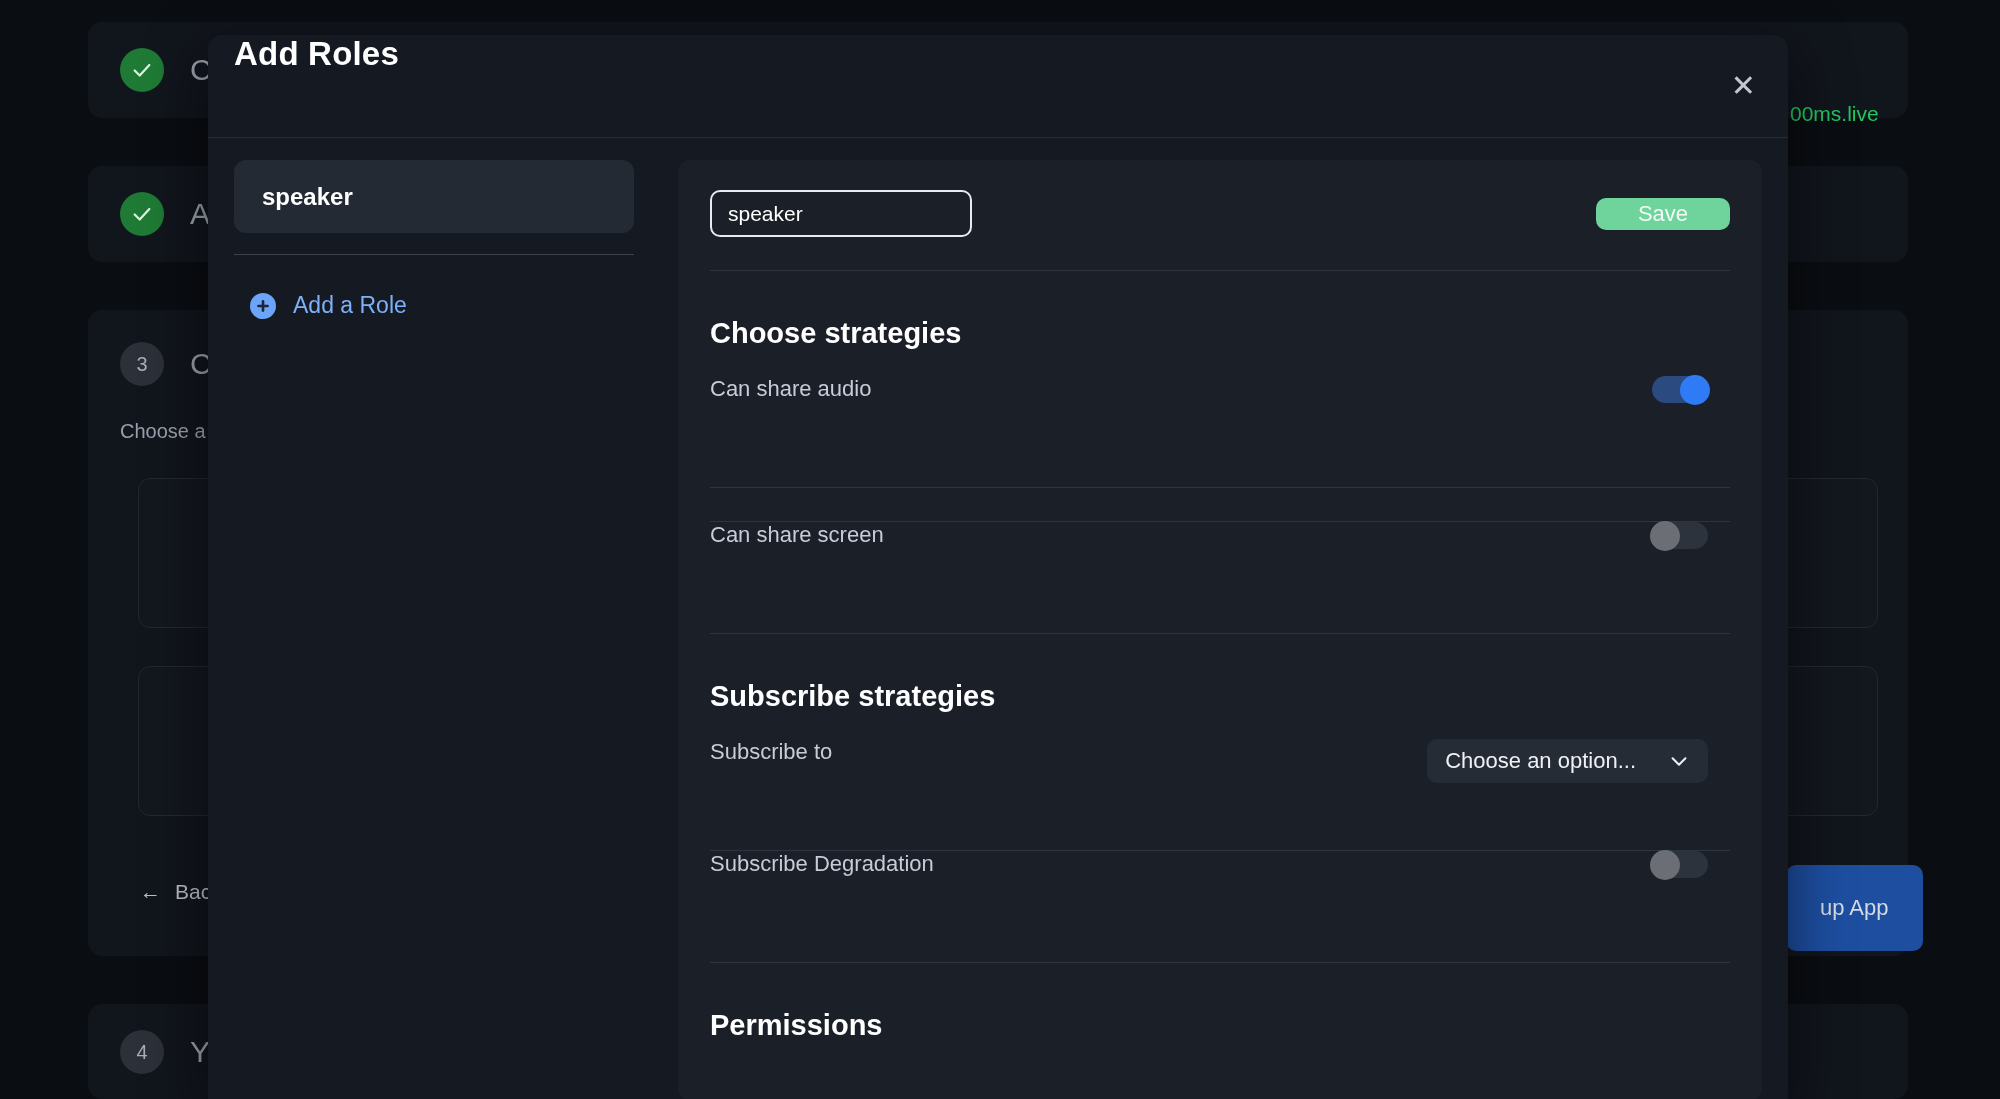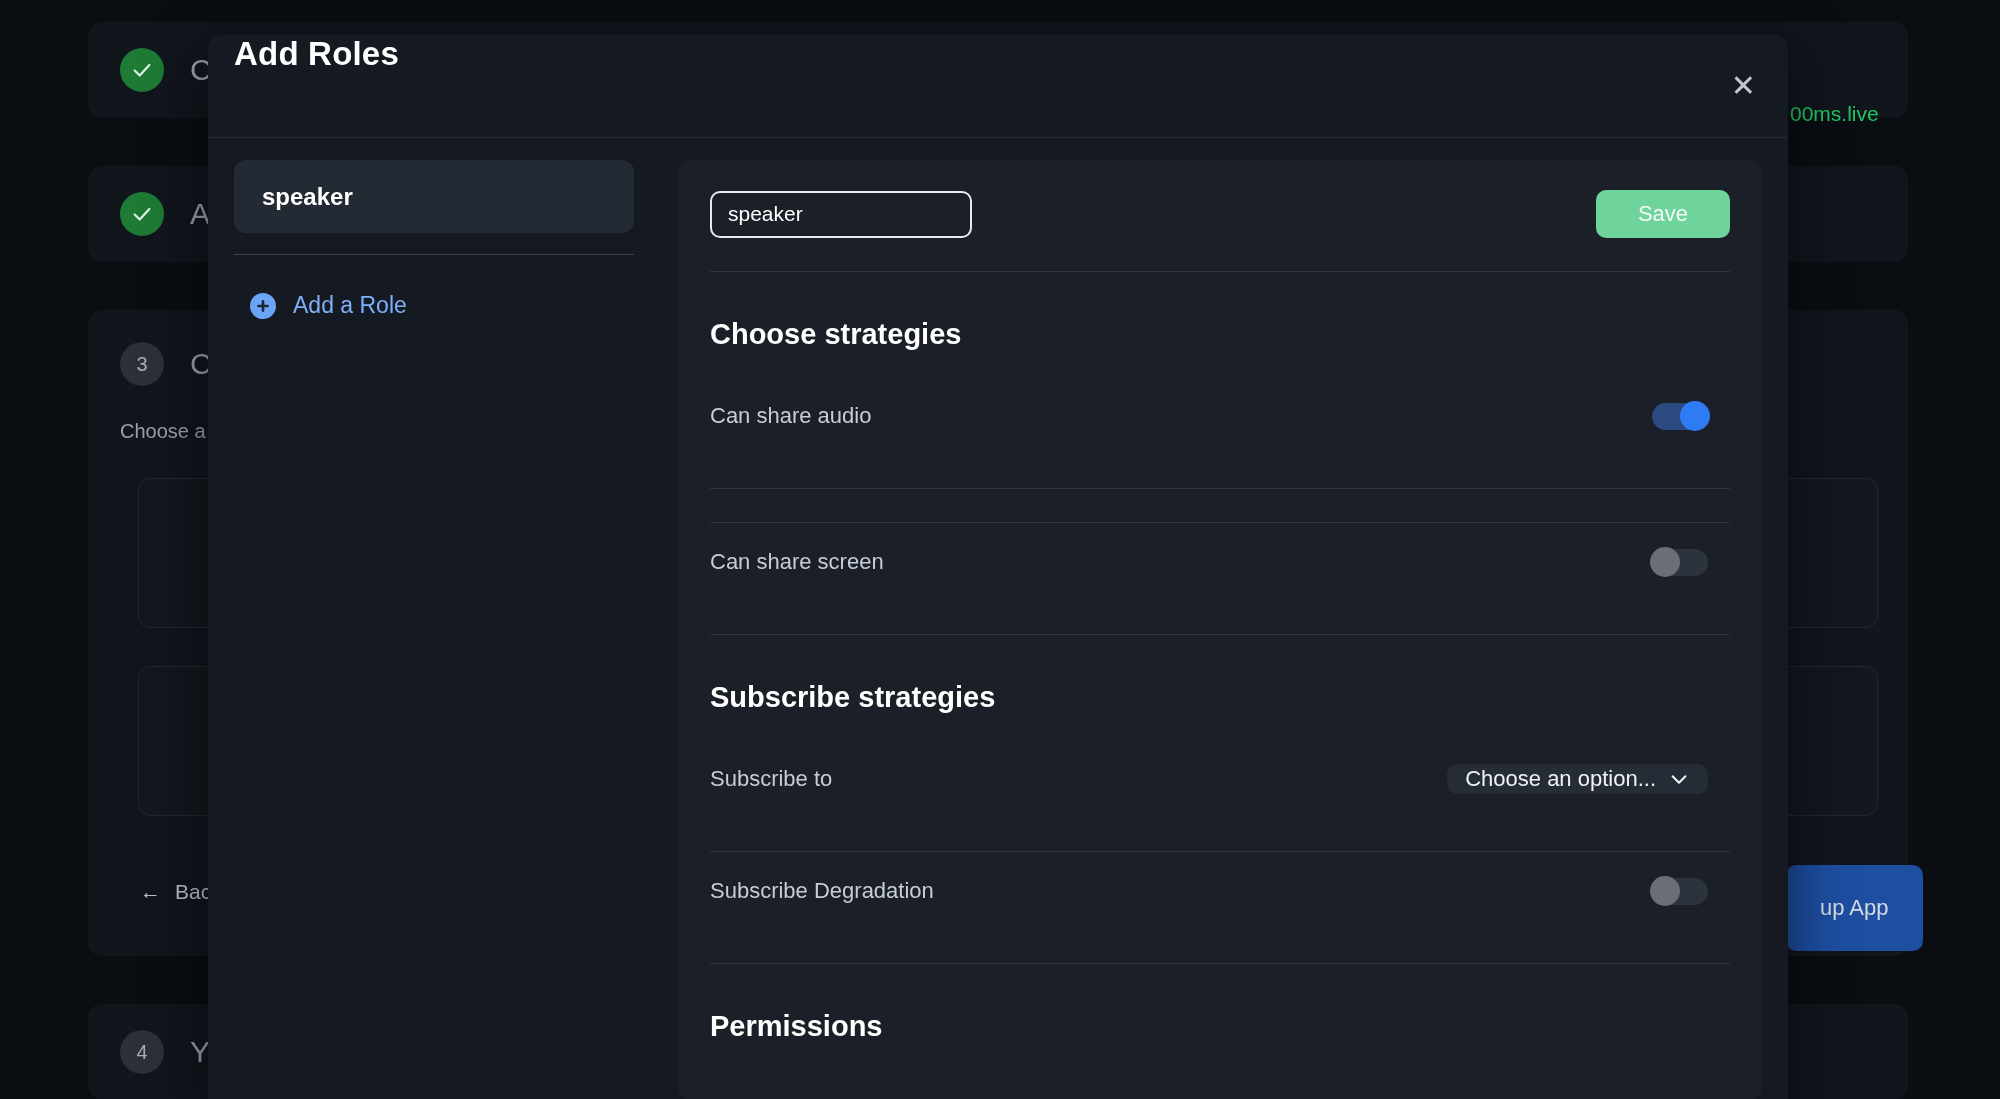--- a/index.html
+++ b/index.html
@@ -234,21 +234,21 @@
     border-radius: 10px;
     color: #ffffff;
     font-size: 21px;
     padding: 0 16px;
     font-family: inherit;
     outline: none;
   }
 
   .save-btn {
     width: 134px;
-    height: 48px;
+    height: 32px;
     background: #6fd49b;
     color: #f2fbf6;
     border: none;
     border-radius: 10px;
     font-size: 22px;
     cursor: pointer;
     font-family: inherit;
   }
 
   .hr {
@@ -262,21 +262,20 @@
     font-size: 29px;
     font-weight: bold;
     padding-left: 6px;
   }
 
   .spacer-lg { height: 46px; }
   .spacer-md { height: 26px; }
 
   .opt-row {
     display: flex;
-    align-items: center;
     justify-content: space-between;
     height: 78px;
     padding: 0 28px 0 6px;
   }
 
   .opt-label {
     color: #c6cdd8;
     font-size: 22px;
   }
 
@@ -299,27 +298,27 @@
     width: 30px; height: 30px;
     border-radius: 50%;
     transform: translateY(-50%);
   }
   .toggle.on  .knob { right: -2px; background: #2f7bf6; }
   .toggle.off .knob { left: -2px;  background: #6b6f75; }
 
   
   .dropdown {
     min-width: 217px;
-    height: 30px;
+    height: 44px;
     background: #262c36;
     border-radius: 10px;
     display: flex;
     align-items: center;
     justify-content: space-between;
-    gap: 12px;
+    gap: 32px;
     padding: 8px 18px;
     cursor: pointer;
     border: none;
     font-family: inherit;
   }
   .dropdown-label {
     color: #eef1f5;
     font-size: 22px;
     white-space: nowrap;
   }

